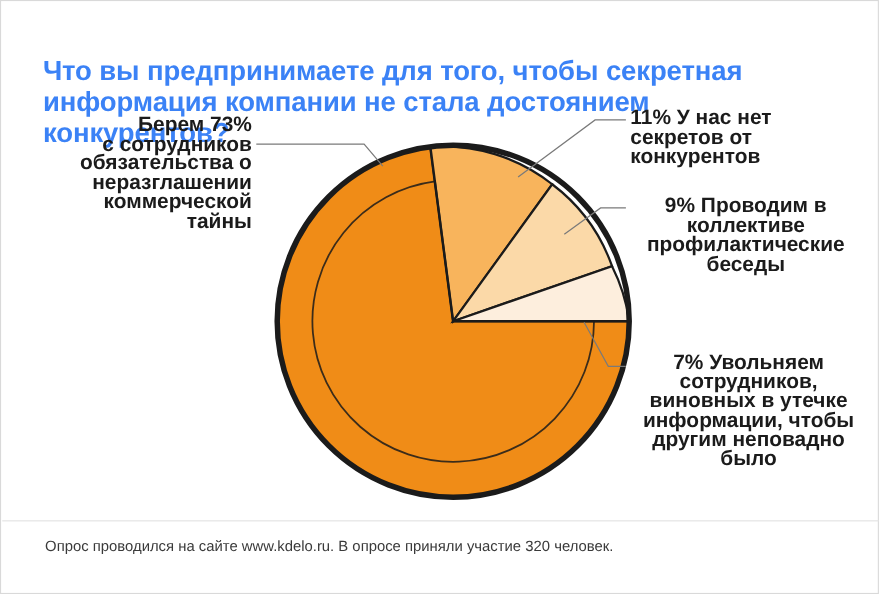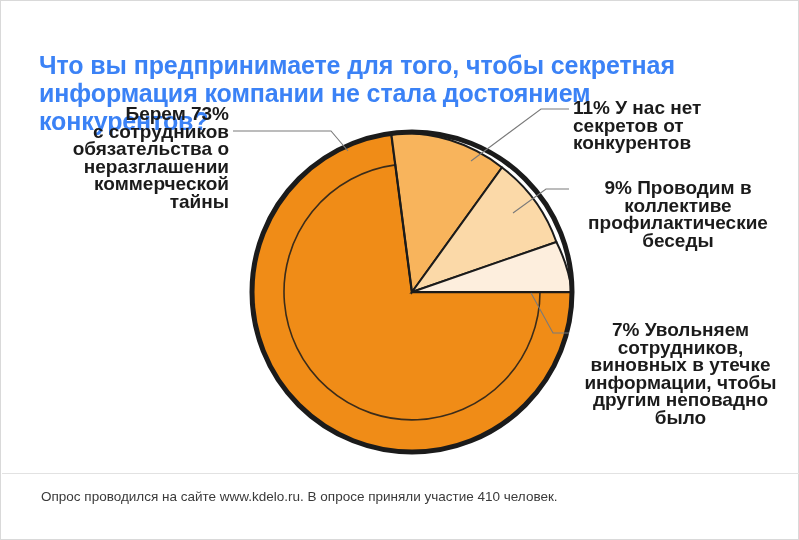--- a/index.html
+++ b/index.html
@@ -138,15 +138,15 @@
     <span class="pct">9%</span>
     <span>Проводим в коллективе профилактические беседы</span>
   </div>
 
   <div class="label" id="label-7">
     <span class="pct">7%</span>
     <span>Увольняем сотрудников, виновных в утечке информации, чтобы другим неповадно было</span>
   </div>
 
   <div id="footer-rule"></div>
-  <div id="footnote">Опрос проводился на сайте www.kdelo.ru. В опросе приняли участие 410 человек.</div>
+  <div id="footnote">Опрос проводился на сайте www.kdelo.ru. В опросе приняли участие 320 человек.</div>
 
 </div>
 
 </body></html>

